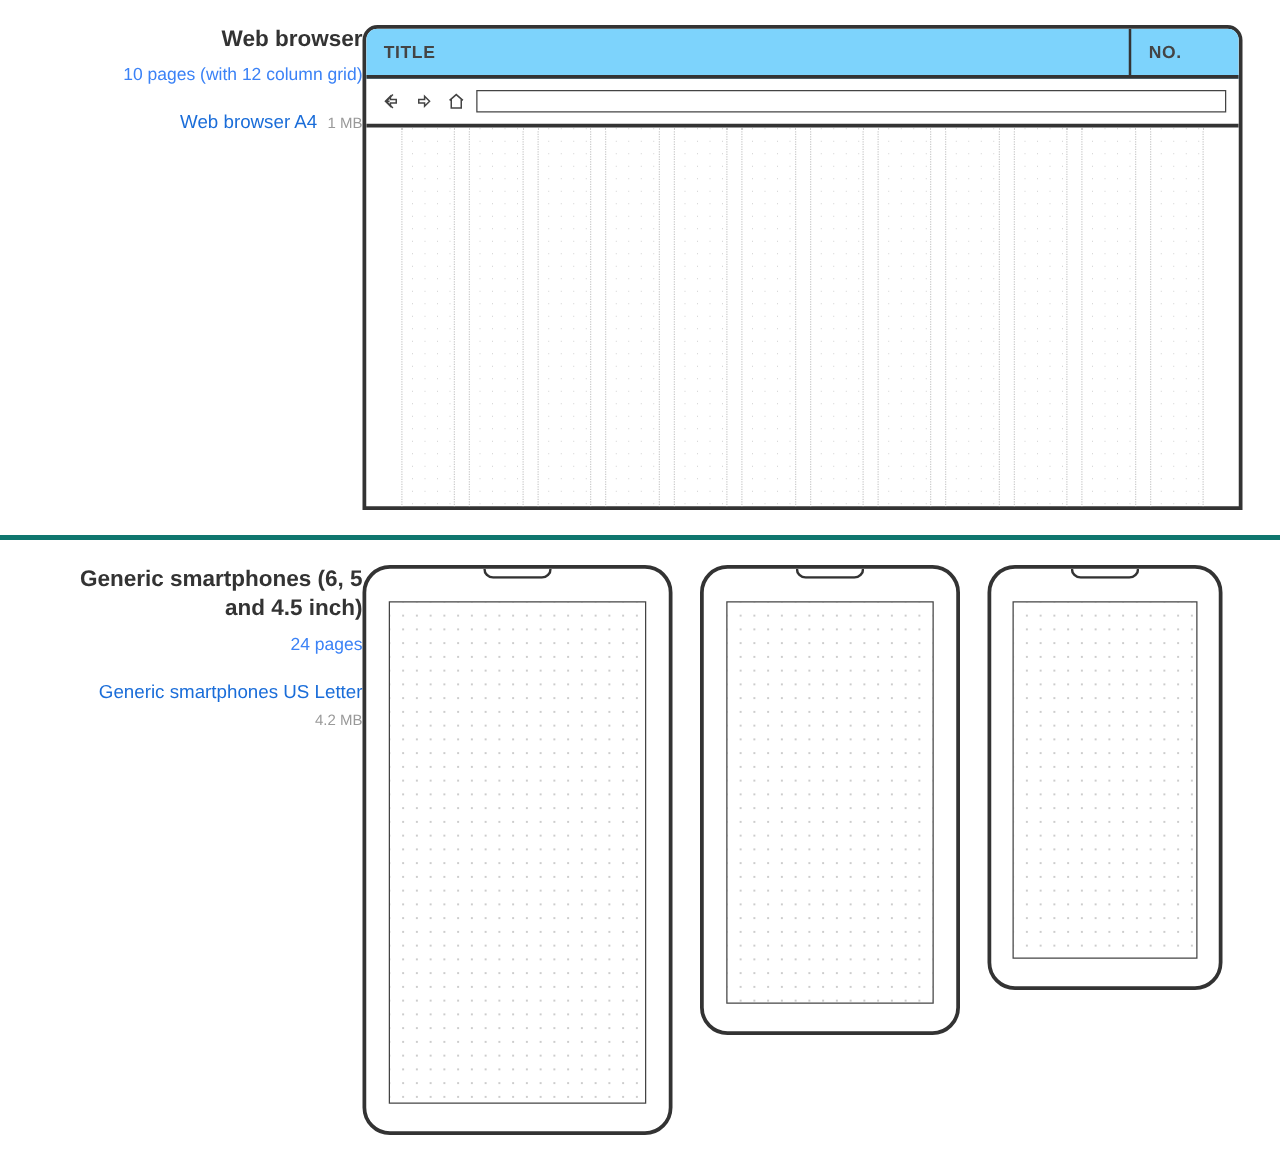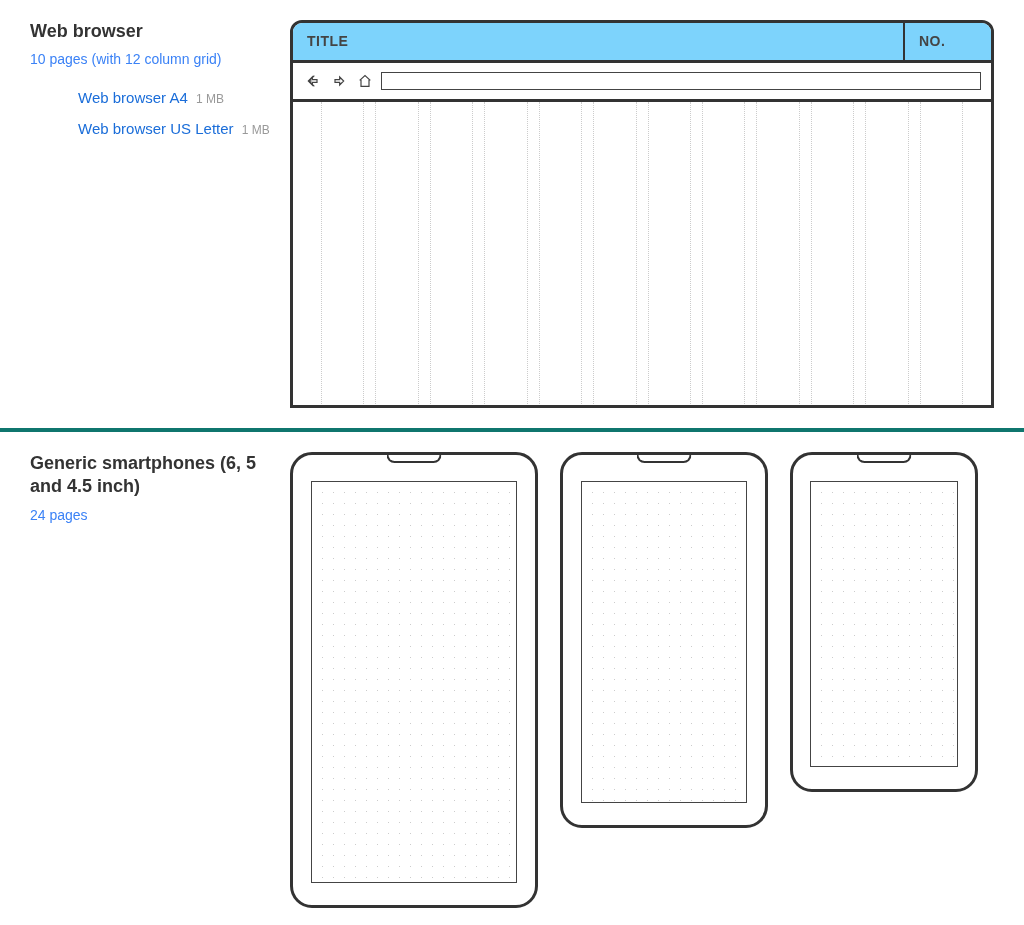--- a/index.html
+++ b/index.html
@@ -14,20 +14,21 @@
   .section {
     display: flex;
     padding: 20px 30px 20px 30px;
   }
   .section + .section {
     border-top: 4px solid #0f766e;
   }
   .sidebar {
     width: 260px;
     flex-shrink: 0;
+    text-align: right;
   }
   .sidebar h2 {
     font-size: 18px;
     font-weight: 700;
     color: #333;
     margin-bottom: 8px;
     line-height: 1.3;
   }
   .sidebar .subtitle {
     font-size: 14px;
@@ -171,24 +172,20 @@
 </style>
 </head>
 <body>
 
 <div class="section">
   <div class="sidebar">
     <h2>Web browser</h2>
     <div class="subtitle">10 pages (with 12 column grid)</div>
     <a href="#" class="dl-link">
       <span>Web browser A4</span>
-      <span class="size">1 MB</span>
-    </a>
-    <a href="#" class="dl-link">
-      <span>Web browser US Letter</span>
       <span class="size">1 MB</span>
     </a>
   </div>
 
   <div class="preview">
     <div class="browser-frame">
       <div class="titlebar">
         <div class="title-cell">TITLE</div>
         <div class="no-cell">NO.</div>
       </div>
@@ -226,20 +223,24 @@
         <div class="col"></div>
       </div>
     </div>
   </div>
 </div>
 
 <div class="section">
   <div class="sidebar">
     <h2>Generic smartphones (6, 5 and 4.5 inch)</h2>
     <div class="subtitle">24 pages</div>
+    <a href="#" class="dl-link">
+      <span>Generic smartphones US Letter</span><br>
+      <span class="size">4.2 MB</span>
+    </a>
   </div>
 
   <div class="preview">
     <div class="phones">
       <div class="phone phone-1">
         <div class="notch"></div>
         <div class="phone-screen"></div>
       </div>
       <div class="phone phone-2">
         <div class="notch"></div>

